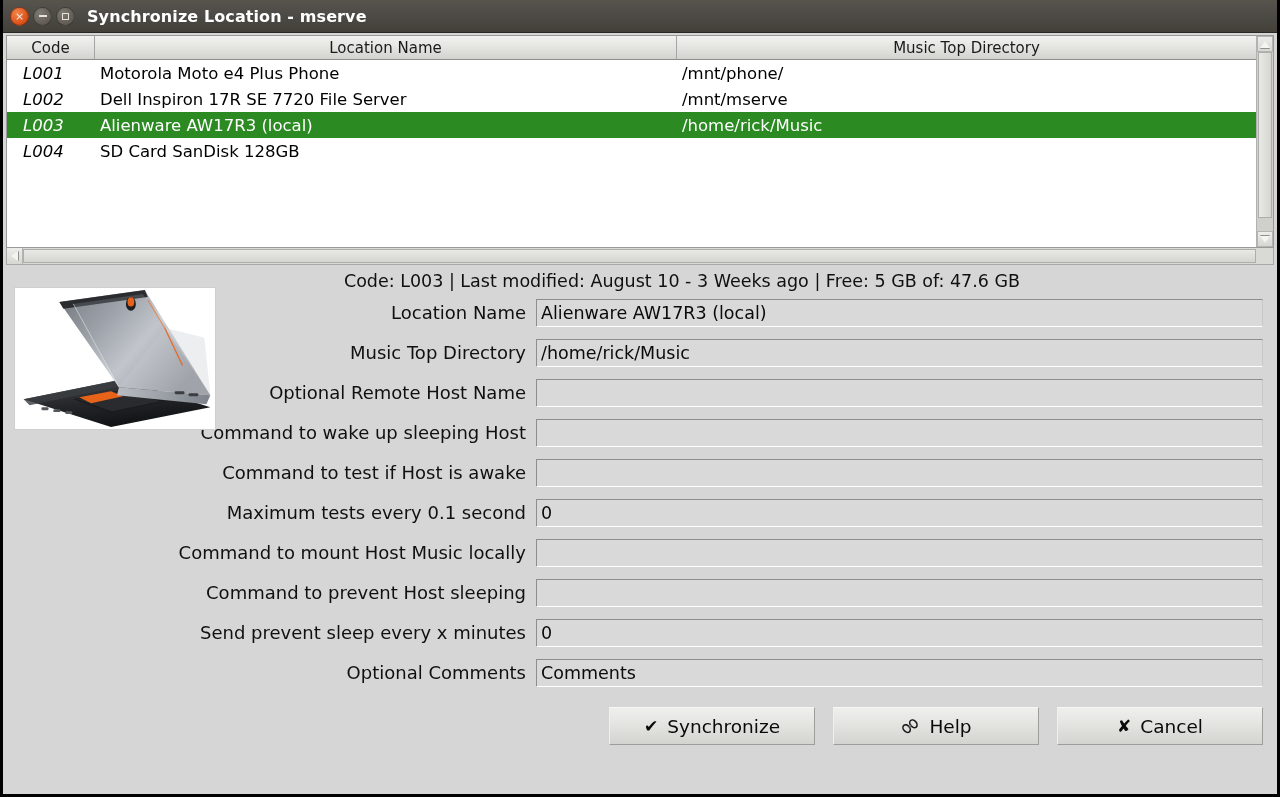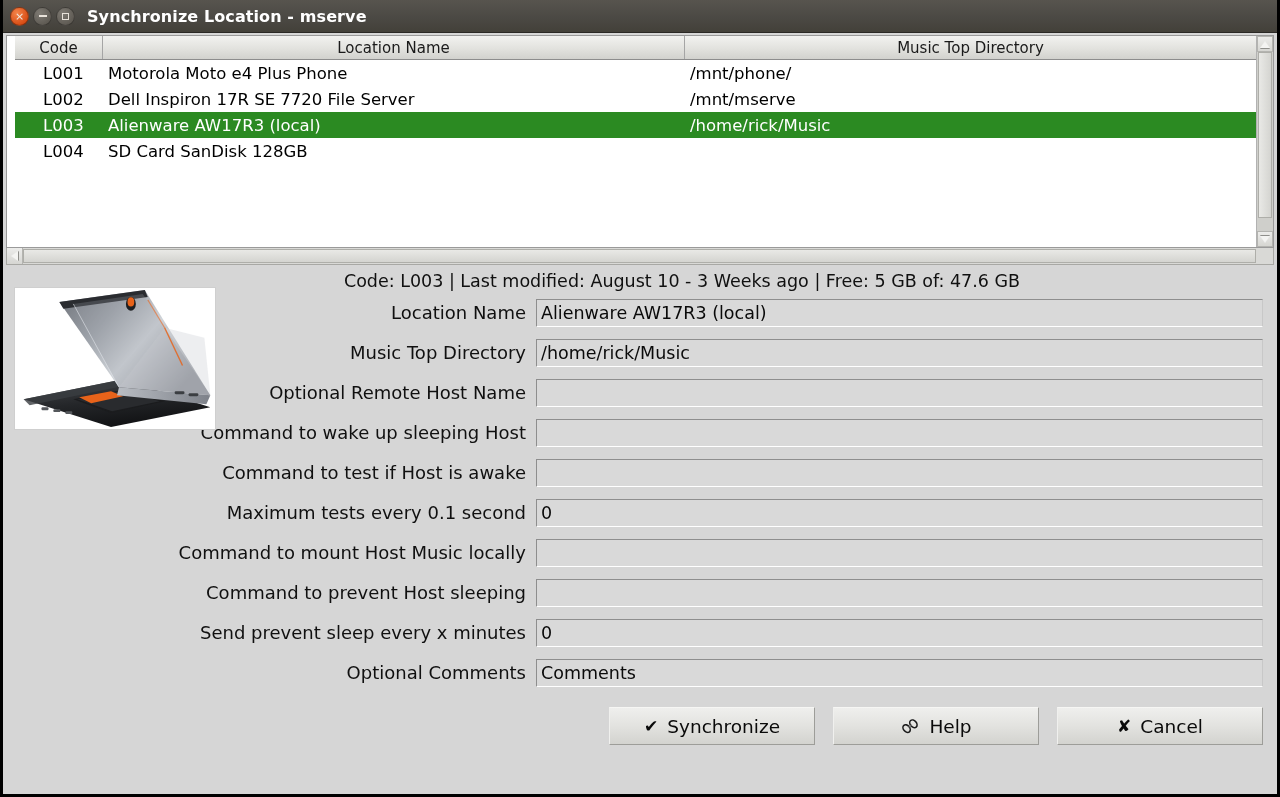--- a/index.html
+++ b/index.html
@@ -68,21 +68,21 @@
   
   .tree-wrap {
     position: relative;
     margin: 2px 3px 0 3px;
     height: 213px;
     box-sizing: border-box;
     border: 1px solid #9a9a9a;
     background: #ffffff;
     display: flex;
   }
-  .tree-main { flex: 1 1 auto; min-width: 0; display: flex; flex-direction: column; margin-left: 8px; }
+  .tree-main { flex: 1 1 auto; min-width: 0; display: flex; flex-direction: column; }
   .thead {
     display: flex;
     height: 24px;
     background: linear-gradient(to bottom, #eeeeee 0%, #dededb 50%, #cfcfcb 100%);
     border-bottom: 1px solid #8d8d8d;
     box-sizing: border-box;
     flex: none;
   }
   .th {
     font-size: 15px;
@@ -102,21 +102,21 @@
   .trow { display: flex; height: 26px; align-items: center; }
   .trow.sel { background: #2b8a22; }
   .trow.sel .td { color: #ffffff; }
   .td {
     font-size: 16.5px;
     color: #000;
     white-space: nowrap;
     overflow: hidden;
     box-sizing: border-box;
   }
-  .td.c-code { width: 88px; flex: none; padding-left: 28px; }
+  .td.c-code { width: 88px; flex: none; padding-left: 16px; font-style: italic; }
   .td.c-name { width: 582px; flex: none; padding-left: 5px; }
   .td.c-dir  { flex: 1 1 auto; padding-left: 5px; }
 
   
   .vscroll {
     width: 17px; flex: none;
     background: #d9d9d6;
     border-left: 1px solid #b2b2b2;
     display: flex; flex-direction: column;
     box-sizing: border-box;

